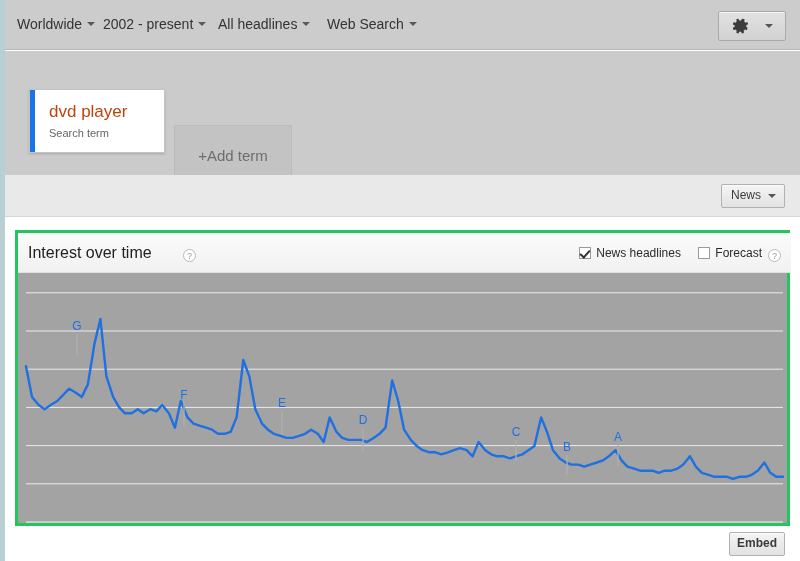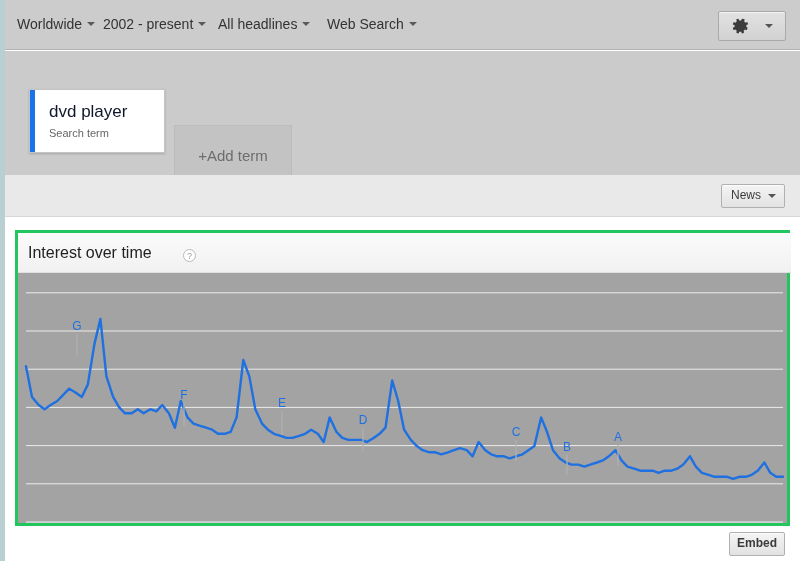--- a/index.html
+++ b/index.html
@@ -52,21 +52,21 @@
     position:absolute;left:24px;top:38px;width:134px;height:62px;
     background:#fff;border:1px solid #c4c4c4;
     box-shadow:0 1px 2px rgba(0,0,0,.18);
     cursor:pointer;
   }
   .term-card .accent{
     position:absolute;left:0;top:0;width:5px;height:62px;background:#1a73e8;
   }
   .term-card .tname{
     position:absolute;left:19px;top:12px;
-    font-size:17px;color:#0f172a;white-space:nowrap;
+    font-size:17px;color:#c2410c;white-space:nowrap;
   }
   .term-card .tsub{
     position:absolute;left:19px;top:37px;
     font-size:11px;color:#666;
   }
   .add-term{
     position:absolute;left:169px;top:38px;width:116px;height:62px;
     background:#c3c3c3;border:1px solid #bcbcbc;
     color:#6d6d6d;font-size:15px;cursor:pointer;margin-top:36px;
   }
@@ -175,20 +175,28 @@
     <div class="btn-sm share-btn">
       <span class="lbl">News</span>
       <i class="caret3"></i>
     </div>
   </div>
 
   <div class="panel">
     <div class="panel-head">
       <div class="panel-title">Interest over time</div>
       <span class="help help-title">?</span>
+      <div class="opts">
+        <span class="opt">
+          <i class="cb on"></i><span>News headlines</span>
+        </span>
+        <span class="opt">
+          <i class="cb"></i><span>Forecast</span><span class="help help-fc">?</span>
+        </span>
+      </div>
     </div>
     <div class="plot" id="plot">
         <svg width="773" height="253" viewBox="0 0 773 253" style="display:block;overflow:visible">
      <line x1="8" y1="248.0" x2="765" y2="248.0" stroke="#ececec" stroke-width="1"></line>
           <line x1="8" y1="209.8" x2="765" y2="209.8" stroke="#ececec" stroke-width="1"></line>
           <line x1="8" y1="171.6" x2="765" y2="171.6" stroke="#ececec" stroke-width="1"></line>
           <line x1="8" y1="133.4" x2="765" y2="133.4" stroke="#ececec" stroke-width="1"></line>
           <line x1="8" y1="95.2" x2="765" y2="95.2" stroke="#ececec" stroke-width="1"></line>
           <line x1="8" y1="57.0" x2="765" y2="57.0" stroke="#ececec" stroke-width="1"></line>
           <line x1="8" y1="18.8" x2="765" y2="18.8" stroke="#ececec" stroke-width="1"></line>

